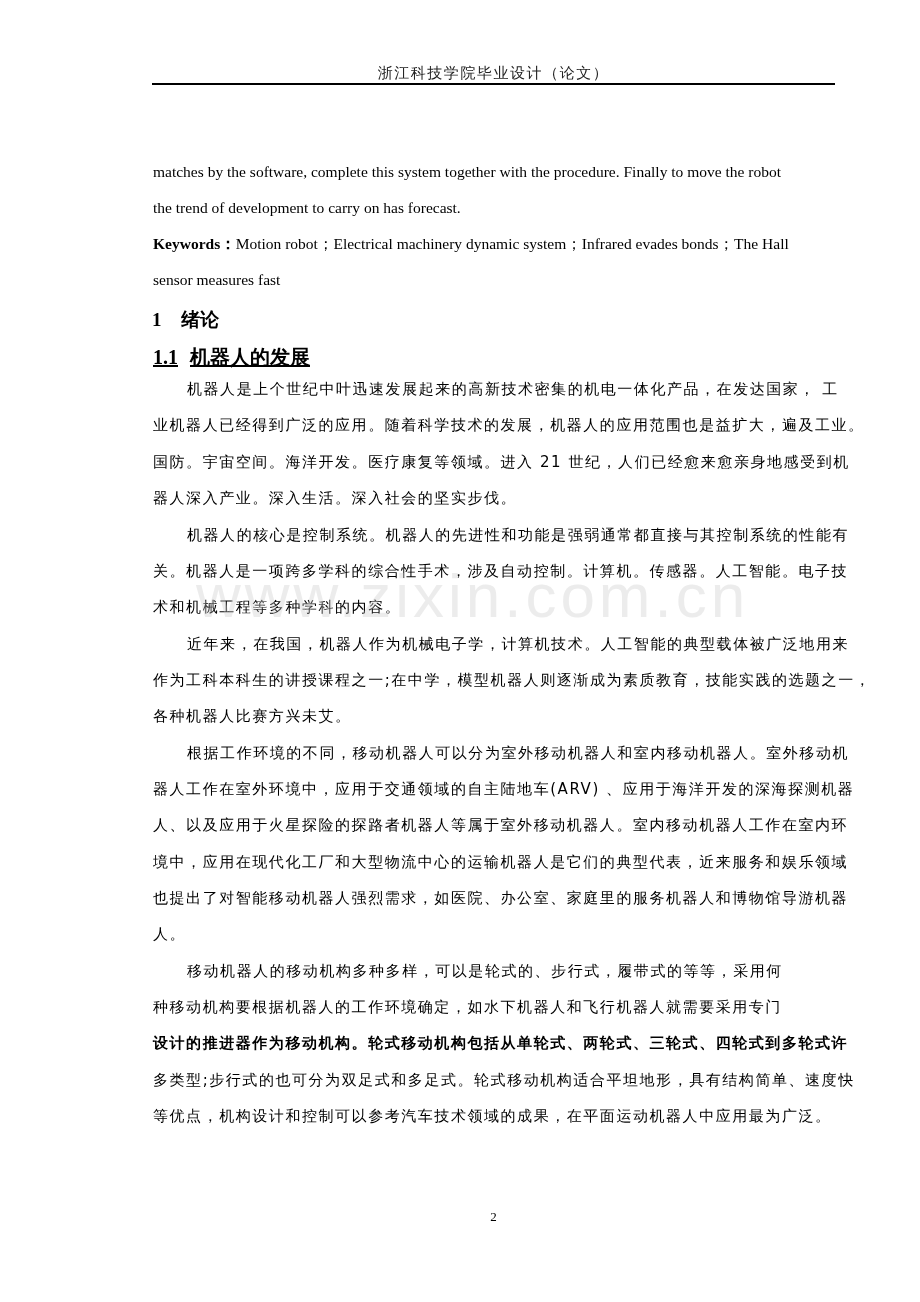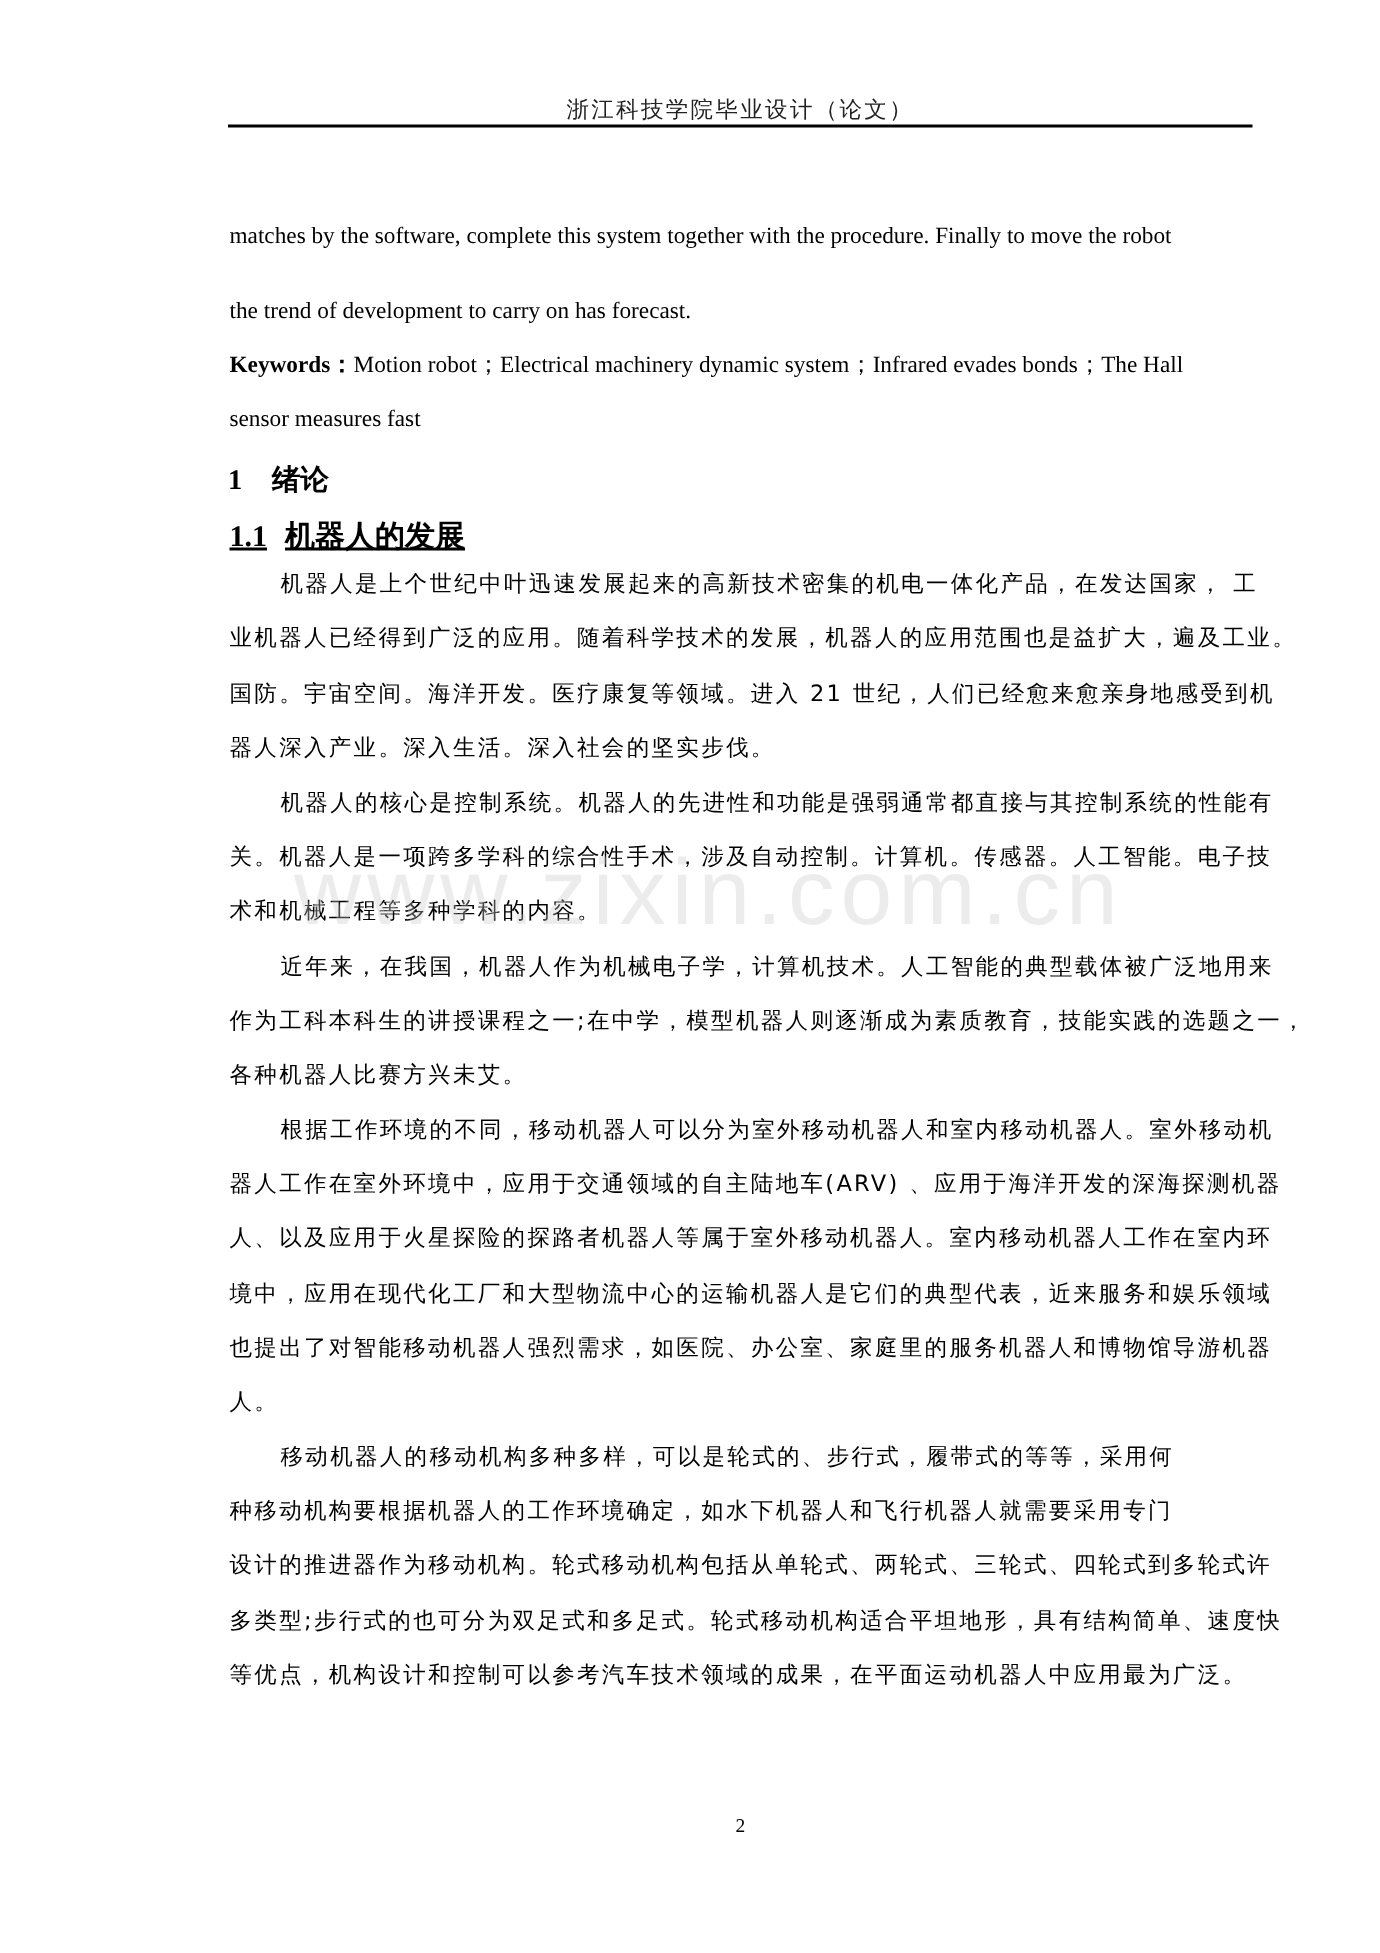--- a/index.html
+++ b/index.html
@@ -103,21 +103,21 @@
     }
   </style>
 </head>
 <body>
 
 <div class="page">
 
   <div class="header-title cjk">浙江科技学院毕业设计（论文）</div>
   <div class="header-rule"></div>
 
-  <div class="line latin" style="top:148px;">matches by the software, complete this system together with the procedure. Finally to move the robot</div>
+  <div class="line latin" style="top:162px;">matches by the software, complete this system together with the procedure. Finally to move the robot</div>
   <div class="line latin" style="top:198px;">the trend of development to carry on has forecast.</div>
 
   <div class="line latin" style="top:234px;">
     <span class="bold">Keywords：</span><span>Motion robot；Electrical machinery dynamic system；Infrared evades bonds；The Hall</span>
   </div>
   <div class="line latin" style="top:270px;">sensor measures fast</div>
 
   <div class="chapter-heading">
     <span style="font-family:'Liberation Serif',serif;">1</span>&nbsp;&nbsp;&nbsp;<span>绪论</span>
   </div>
@@ -141,21 +141,21 @@
 
   <div class="line cjk indent" style="top:743px;">根据工作环境的不同，移动机器人可以分为室外移动机器人和室内移动机器人。室外移动机</div>
   <div class="line cjk" style="top:779px;">器人工作在室外环境中，应用于交通领域的自主陆地车(ARV) 、应用于海洋开发的深海探测机器</div>
   <div class="line cjk" style="top:815px;text-align:right;">人、以及应用于火星探险的探路者机器人等属于室外移动机器人。室内移动机器人工作在室内环</div>
   <div class="line cjk" style="top:852px;">境中，应用在现代化工厂和大型物流中心的运输机器人是它们的典型代表，近来服务和娱乐领域</div>
   <div class="line cjk" style="top:888px;">也提出了对智能移动机器人强烈需求，如医院、办公室、家庭里的服务机器人和博物馆导游机器</div>
   <div class="line cjk" style="top:924px;">人。</div>
 
   <div class="line cjk indent" style="top:961px;">移动机器人的移动机构多种多样，可以是轮式的、步行式，履带式的等等，采用何</div>
   <div class="line cjk" style="top:997px;">种移动机构要根据机器人的工作环境确定，如水下机器人和飞行机器人就需要采用专门</div>
-  <div class="line cjk" style="top:1033px;">设计的推进器作为移动机构。轮式移动机构包括从单轮式、两轮式、三轮式、四轮式到多轮式许</div>
+  <div class="line cjk" style="top:1033px;font-weight:bold;">设计的推进器作为移动机构。轮式移动机构包括从单轮式、两轮式、三轮式、四轮式到多轮式许</div>
   <div class="line cjk" style="top:1070px;">多类型;步行式的也可分为双足式和多足式。轮式移动机构适合平坦地形，具有结构简单、速度快</div>
   <div class="line cjk" style="top:1106px;">等优点，机构设计和控制可以参考汽车技术领域的成果，在平面运动机器人中应用最为广泛。</div>
 
 
   <div class="watermark">www.zixin.com.cn</div>
 
   <div class="page-number">2</div>
 
 </div>
 

